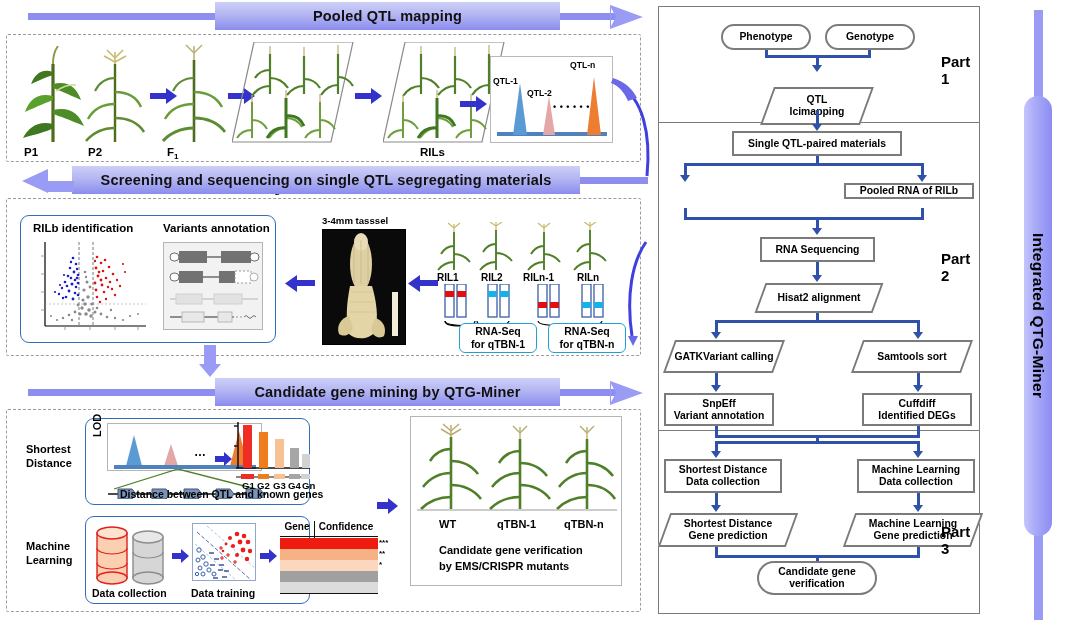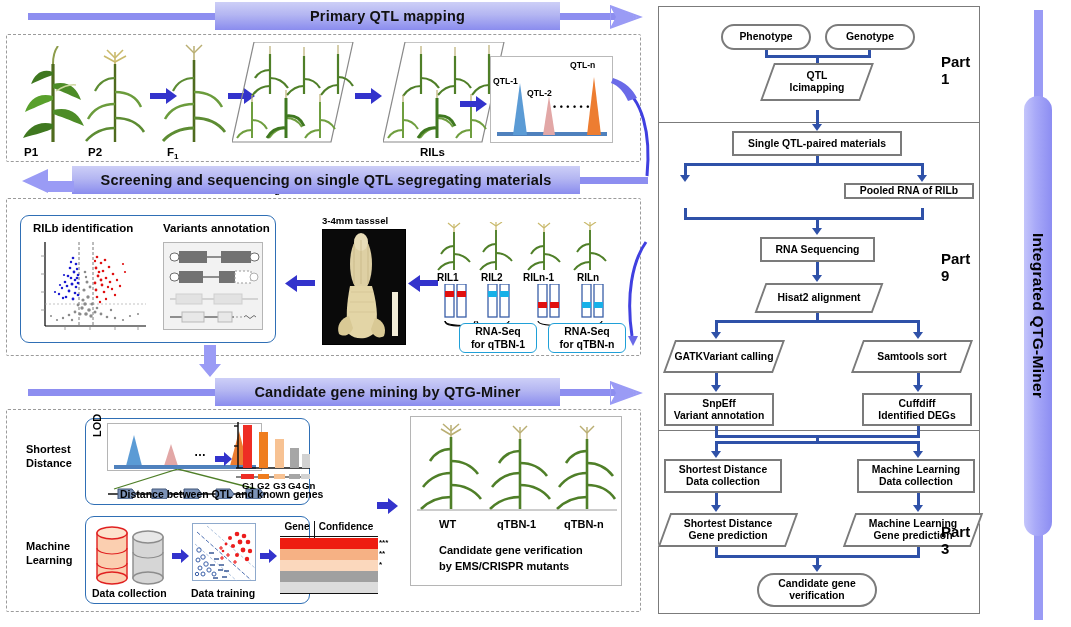--- a/index.html
+++ b/index.html
@@ -82,21 +82,21 @@
 </style>
 </head>
 <body>
 
 <div class="root">
 
   <div class="banner" style="left:10px; top:2px; width:640px;">
     <div class="tail" style="left:18px; width:200px;"></div>
     <div class="tail" style="left:545px; width:70px;"></div>
     <div class="body" style="left:205px; width:345px;">
-      <span class="label">Primary QTL mapping</span>
+      <span class="label">Pooled QTL mapping</span>
     </div>
     <svg style="position:absolute;left:600px;top:1px;" width="42" height="28">
       <polygon points="0,3 28,14 0,25 6,14" fill="#9a9bf5"></polygon>
       <polygon points="0,3 30,14 0,25" fill="none" stroke="#9a9bf5" stroke-width="2"></polygon>
     </svg>
   </div>
 
   <div class="dpanel" style="left:6px; top:34px; width:635px; height:128px;"></div>
 
   <svg style="position:absolute;left:20px;top:46px;" width="66" height="98">
@@ -785,21 +785,21 @@
     <div class="node round" style="left:166px; top:17px; width:90px; height:26px;">
       <span>Genotype</span>
     </div>
 
     <div class="conn" style="left:106px; top:43px; width:3px; height:8px;"></div>
     <div class="conn" style="left:209px; top:43px; width:3px; height:8px;"></div>
     <div class="conn" style="left:106px; top:48px; width:106px; height:3px;"></div>
     <div class="conn" style="left:157px; top:48px; width:3px; height:13px;"></div>
     <div class="ahead" style="left:153px; top:58px;"></div>
 
-    <div class="para" style="left:108px; top:56px; width:100px; height:38px;text-decoration:underline;">
+    <div class="para" style="left:108px; top:80px; width:100px; height:38px;text-decoration:underline;">
       <div class="skew"></div>
       <div class="ptxt" style="flex-direction:column;">
         <span>QTL</span>
         <span>Icimapping</span>
       </div>
     </div>
     <div class="partlbl" style="left:282px; top:46px;">Part 1</div>
 
     <div class="conn" style="left:157px; top:103px; width:3px; height:17px;"></div>
     <div class="ahead" style="left:153px; top:117px;"></div>
@@ -828,21 +828,21 @@
     </div>
     <div class="conn" style="left:157px; top:255px; width:3px; height:16px;"></div>
     <div class="ahead" style="left:153px; top:268px;"></div>
 
     <div class="para" style="left:101px; top:276px; width:118px; height:30px;">
       <div class="skew"></div>
       <div class="ptxt">
           <span>Hisat2 alignment</span>
         </div>
     </div>
-    <div class="partlbl" style="left:282px; top:243px;">Part 9</div>
+    <div class="partlbl" style="left:282px; top:243px;">Part 2</div>
 
     <div class="conn" style="left:157px; top:306px; width:3px; height:10px;"></div>
     <div class="conn" style="left:56px; top:313px; width:205px; height:3px;"></div>
     <div class="conn" style="left:56px; top:313px; width:3px; height:14px;"></div>
     <div class="conn" style="left:258px; top:313px; width:3px; height:14px;"></div>
     <div class="ahead" style="left:52px; top:325px;"></div>
     <div class="ahead" style="left:254px; top:325px;"></div>
 
     <div class="para" style="left:10px; top:333px; width:110px; height:33px;">
       <div class="skew"></div>
@@ -911,21 +911,21 @@
       </div>
     </div>
     <div class="partlbl" style="left:282px; top:516px;">Part 3</div>
 
     <div class="conn" style="left:56px; top:540px; width:3px; height:11px;"></div>
     <div class="conn" style="left:258px; top:540px; width:3px; height:11px;"></div>
     <div class="conn" style="left:56px; top:548px; width:205px; height:3px;"></div>
     <div class="conn" style="left:157px; top:548px; width:3px; height:13px;"></div>
     <div class="ahead" style="left:153px; top:558px;"></div>
 
-    <div class="node round" style="left:98px; top:566px; width:120px; height:34px; flex-direction:column;">
+    <div class="node round" style="left:98px; top:554px; width:120px; height:34px; flex-direction:column;">
       <span>Candidate gene</span>
       <span>verification</span>
     </div>
   </div>
 
   <div class="vbar-stem" style="top:10px; height:100px;"></div>
   <div class="vbar-stem" style="top:528px; height:92px;"></div>
   <div class="vbar-body"></div>
   <div class="vbar-text">
     <span>Integrated QTG-Miner</span>

